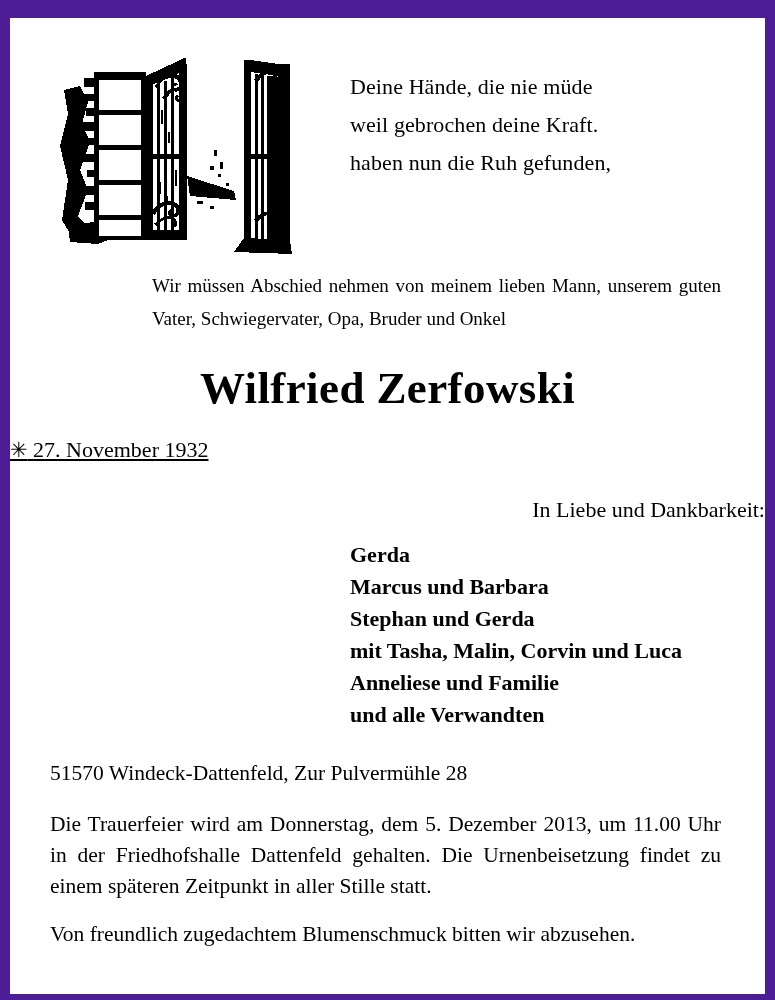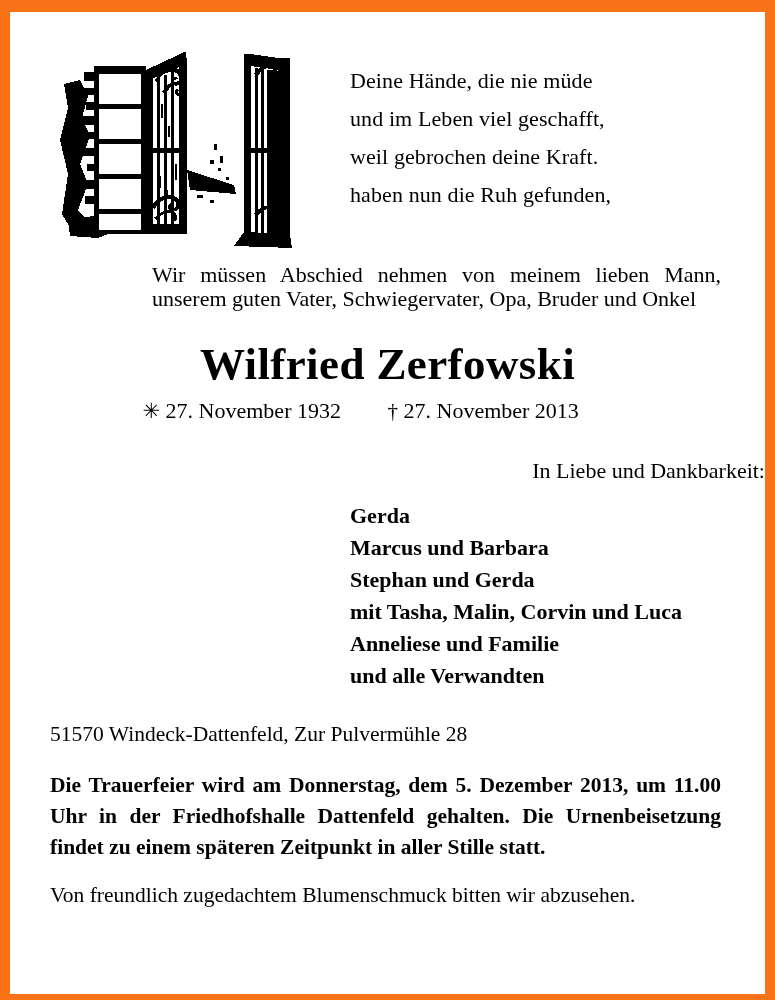--- a/index.html
+++ b/index.html
@@ -13,22 +13,22 @@
     color: #000000;
     -webkit-font-smoothing: antialiased;
   }
 
   
   .notice {
     position: relative;
     width: 775px;
     height: 1000px;
     box-sizing: border-box;
-    background: #f97316;
-    padding: 12px 10px 6px 10px;
+    background: #4c1d95;
+    padding: 18px 10px 6px 10px;
     overflow: hidden;
   }
   .notice-inner {
     position: relative;
     width: 100%;
     height: 100%;
     background: #ffffff;
     box-sizing: border-box;
     overflow: hidden;
   }
@@ -57,41 +57,41 @@
   .poem-line {
     font-size: 22px;
     line-height: 38px;
     white-space: nowrap;
     letter-spacing: .1px;
   }
 
   
   .intro {
     margin: 16px 44px 0 142px;
-    font-size: 22px;
-    line-height: 24px;
+    font-size: 19px;
+    line-height: 33px;
     text-align: justify;
     text-justify: inter-word;
   }
 
   
   .name {
     margin-top: 26px;
     text-align: center;
     font-weight: bold;
     font-size: 45px;
     line-height: 54px;
     letter-spacing: .4px;
   }
   .dates {
-    margin-top: 5px;
+    margin-top: 20px;
     display: flex;
-    justify-content: center;
     font-size: 22px;
     line-height: 30px;
+    text-decoration: underline;
   }
   .date-born  { width: 245px; text-align: left; }
   .date-died  { width: 245px; text-align: left; }
   .sym { font-size: 21px; }
 
   
   .gratitude {
     margin: 30px 0 0 0;
     text-align: right;
     font-size: 22px;
@@ -112,21 +112,20 @@
     margin: 28px 44px 0 40px;
     font-size: 21.5px;
     line-height: 28px;
   }
   .service {
     margin: 22px 44px 0 40px;
     font-size: 21.5px;
     line-height: 31px;
     text-align: justify;
     text-justify: inter-word;
-    font-weight: bold;
   }
   .flowers {
     margin: 18px 44px 4px 40px;
     font-size: 21.5px;
     line-height: 28px;
     white-space: nowrap;
   }
 </style>
 </head>
 <body>
@@ -220,38 +219,33 @@
               <rect x="226" y="66" width="4" height="8"></rect>
             <rect x="223" y="92" width="6" height="9"></rect>
               <rect x="226" y="126" width="4" height="11"></rect>
             <rect x="222" y="154" width="6" height="8"></rect>
           </g>
         </svg>
       </div>
 
       <div class="poem">
         <div class="poem-line">Deine Hände, die nie müde</div>
-        <div class="poem-line">und im Leben viel geschafft,</div>
         <div class="poem-line">weil gebrochen deine Kraft.</div>
         <div class="poem-line">haben nun die Ruh gefunden,</div>
       </div>
     </div>
 
     <div class="intro">Wir müssen Abschied nehmen von meinem lieben Mann, unserem guten Vater, Schwiegervater, Opa, Bruder und Onkel</div>
 
     <div class="name">Wilfried Zerfowski</div>
 
     <div class="dates">
       <div class="date-born">
         <span class="sym">✳</span>
         <span>27. November 1932</span>
-      </div>
-      <div class="date-died">
-        <span class="sym">†</span>
-        <span>27. November 2013</span>
       </div>
     </div>
 
     <div class="gratitude">In Liebe und Dankbarkeit:</div>
 
     <div class="family">
       <div class="family-line">Gerda</div>
       <div class="family-line">Marcus und Barbara</div>
       <div class="family-line">Stephan und Gerda</div>
       <div class="family-line">mit Tasha, Malin, Corvin und Luca</div>

